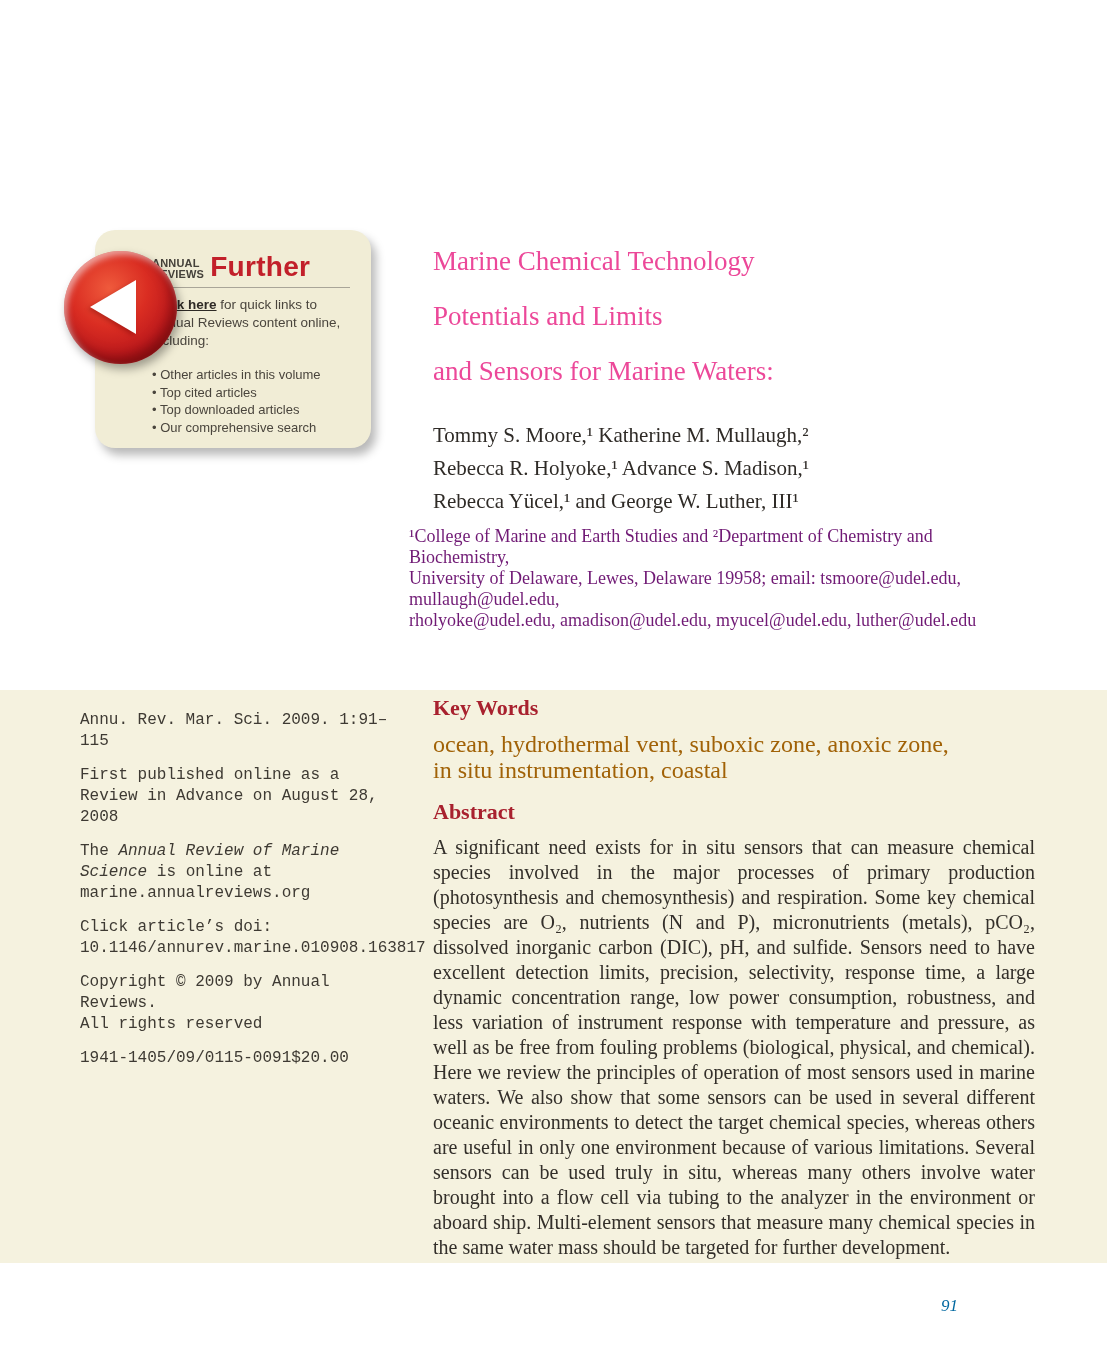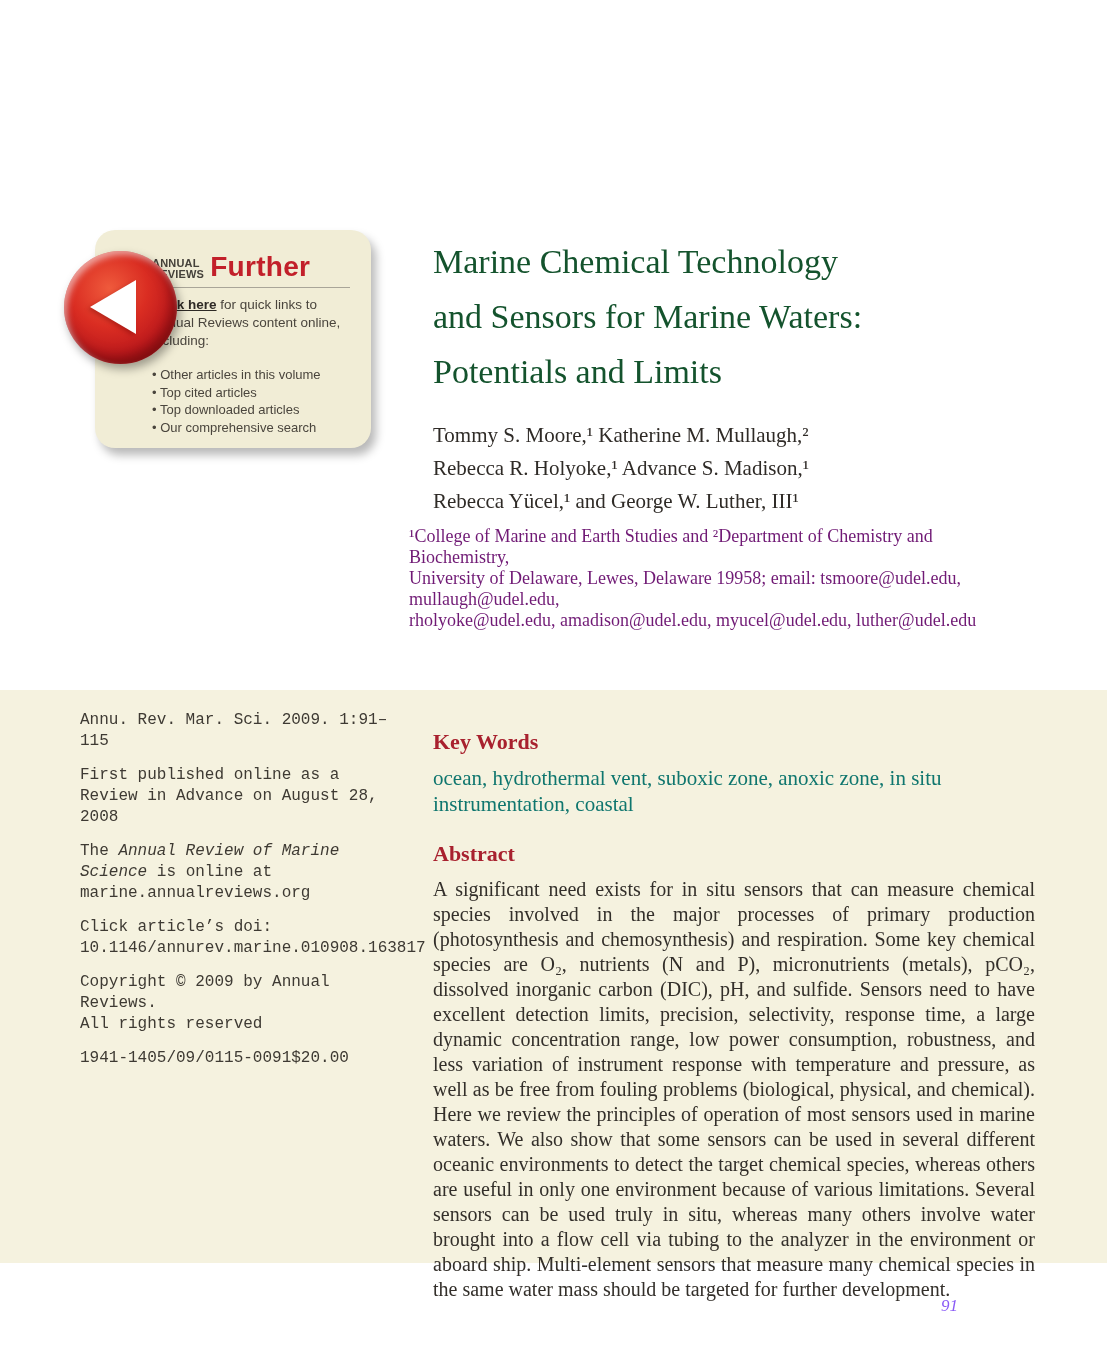--- a/index.html
+++ b/index.html
@@ -32,40 +32,40 @@
                           inset -5px -7px 12px rgba(90,5,8,0.55),
                           3px 5px 10px rgba(0,0,0,0.35);
                cursor:pointer;}
   .play-triangle{position:absolute;left:26px;top:29px;width:0;height:0;
                  border-top:27px solid transparent;border-bottom:27px solid transparent;
                  border-right:46px solid #ffffff;
                  filter:drop-shadow(-2px 2px 2px rgba(100,0,0,0.35));}
 
   
   .article-title{position:absolute;left:433px;top:234px;width:610px;
-                 font-size:34px;line-height:55px;color:#14532d;}
+                 font-size:27px;line-height:55px;color:#ec4899;}
   .authors{position:absolute;left:433px;top:419px;width:610px;
            font-size:21px;line-height:33px;color:#2f2b27;}
   .affiliation{position:absolute;left:409px;top:526px;width:620px;
                font-size:18px;line-height:21px;color:#701a75;}
 
   
   .sidebar{position:absolute;left:80px;top:710px;width:312px;
            font-size:16px;line-height:21px;color:#3e3a33;}
   .sidebar p{margin:0 0 13px 0;font-family:Liberation Mono, monospace;}
   .journal-italic{font-style:italic;}
 
   
-  .rightcol{position:absolute;left:433px;top:729px;width:602px;font-family:Liberation Serif, serif;}
+  .rightcol{position:absolute;left:433px;top:695px;width:602px;font-family:Liberation Serif, serif;}
   .sec-heading{font-size:22px;font-weight:bold;color:#a8212e;margin:0 0 10px 0;}
-  .keywords-text{font-size:21px;line-height:26px;color:#0f766e;max-width:520px;margin:0 0 24px 0;}
+  .keywords-text{font-size:24px;line-height:26px;color:#a16207;max-width:520px;margin:0 0 16px 0;}
   .abstract-text{font-size:20px;line-height:25px;color:#332f2a;text-align:justify;margin:0;}
 
   .page-number{position:absolute;left:941px;top:1296px;font-size:17px;
-               font-style:italic;color:#8b5cf6;}
+               font-style:italic;color:#0369a1;}
 </style>
 </head>
 <body>
 
 <div class="page">
 
   <div class="band"></div>
 
   <div class="further-box">
     <div class="further-inner">
@@ -86,22 +86,22 @@
       </ul>
     </div>
   </div>
 
   <div class="play-circle">
     <div class="play-triangle"></div>
   </div>
 
   <div class="article-title">
     <div>Marine Chemical Technology</div>
+    <div>Potentials and Limits</div>
     <div>and Sensors for Marine Waters:</div>
-    <div>Potentials and Limits</div>
   </div>
 
   <div class="authors">
     <div>Tommy S. Moore,¹ Katherine M. Mullaugh,²</div>
     <div>Rebecca R. Holyoke,¹ Advance S. Madison,¹</div>
     <div>Rebecca Yücel,¹ and George W. Luther, III¹</div>
   </div>
 
   <div class="affiliation">
     <div>¹College of Marine and Earth Studies and ²Department of Chemistry and Biochemistry,</div>

